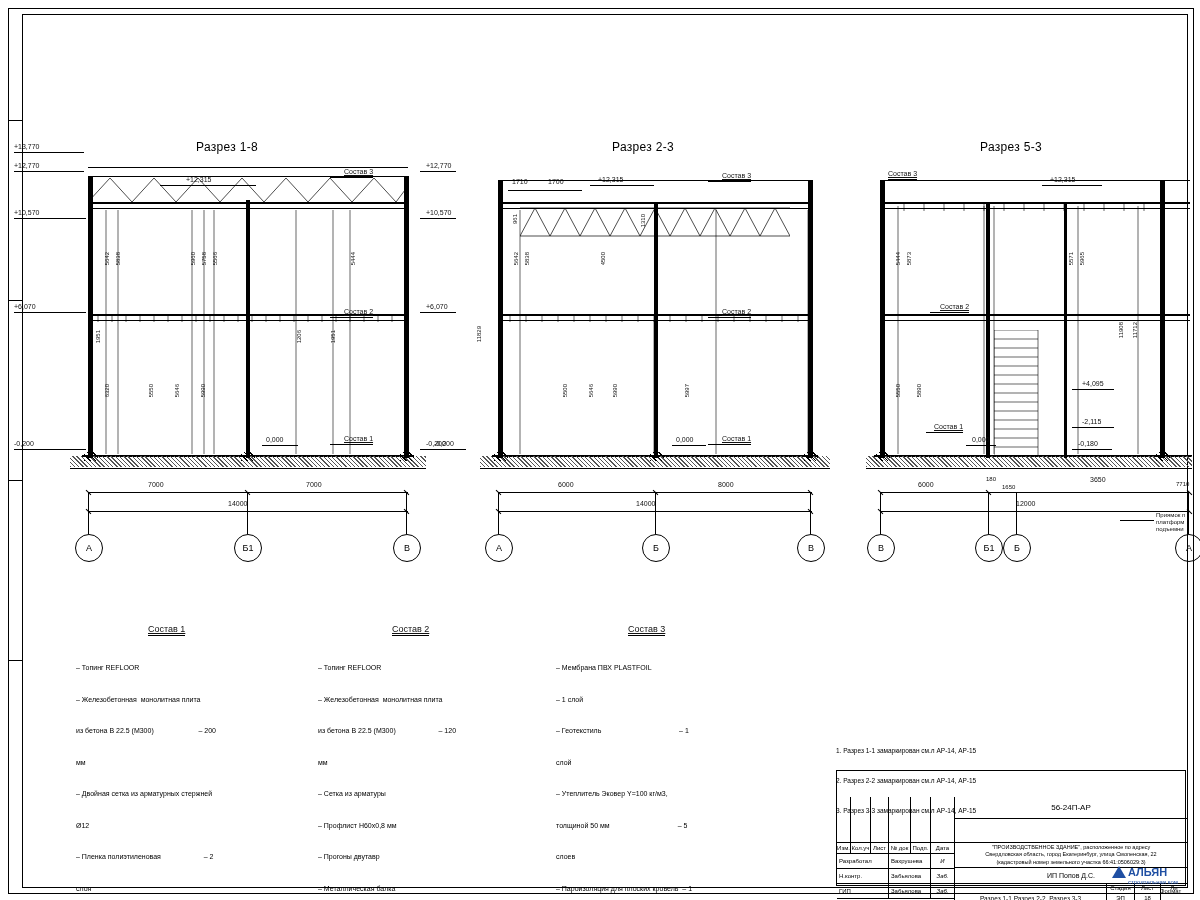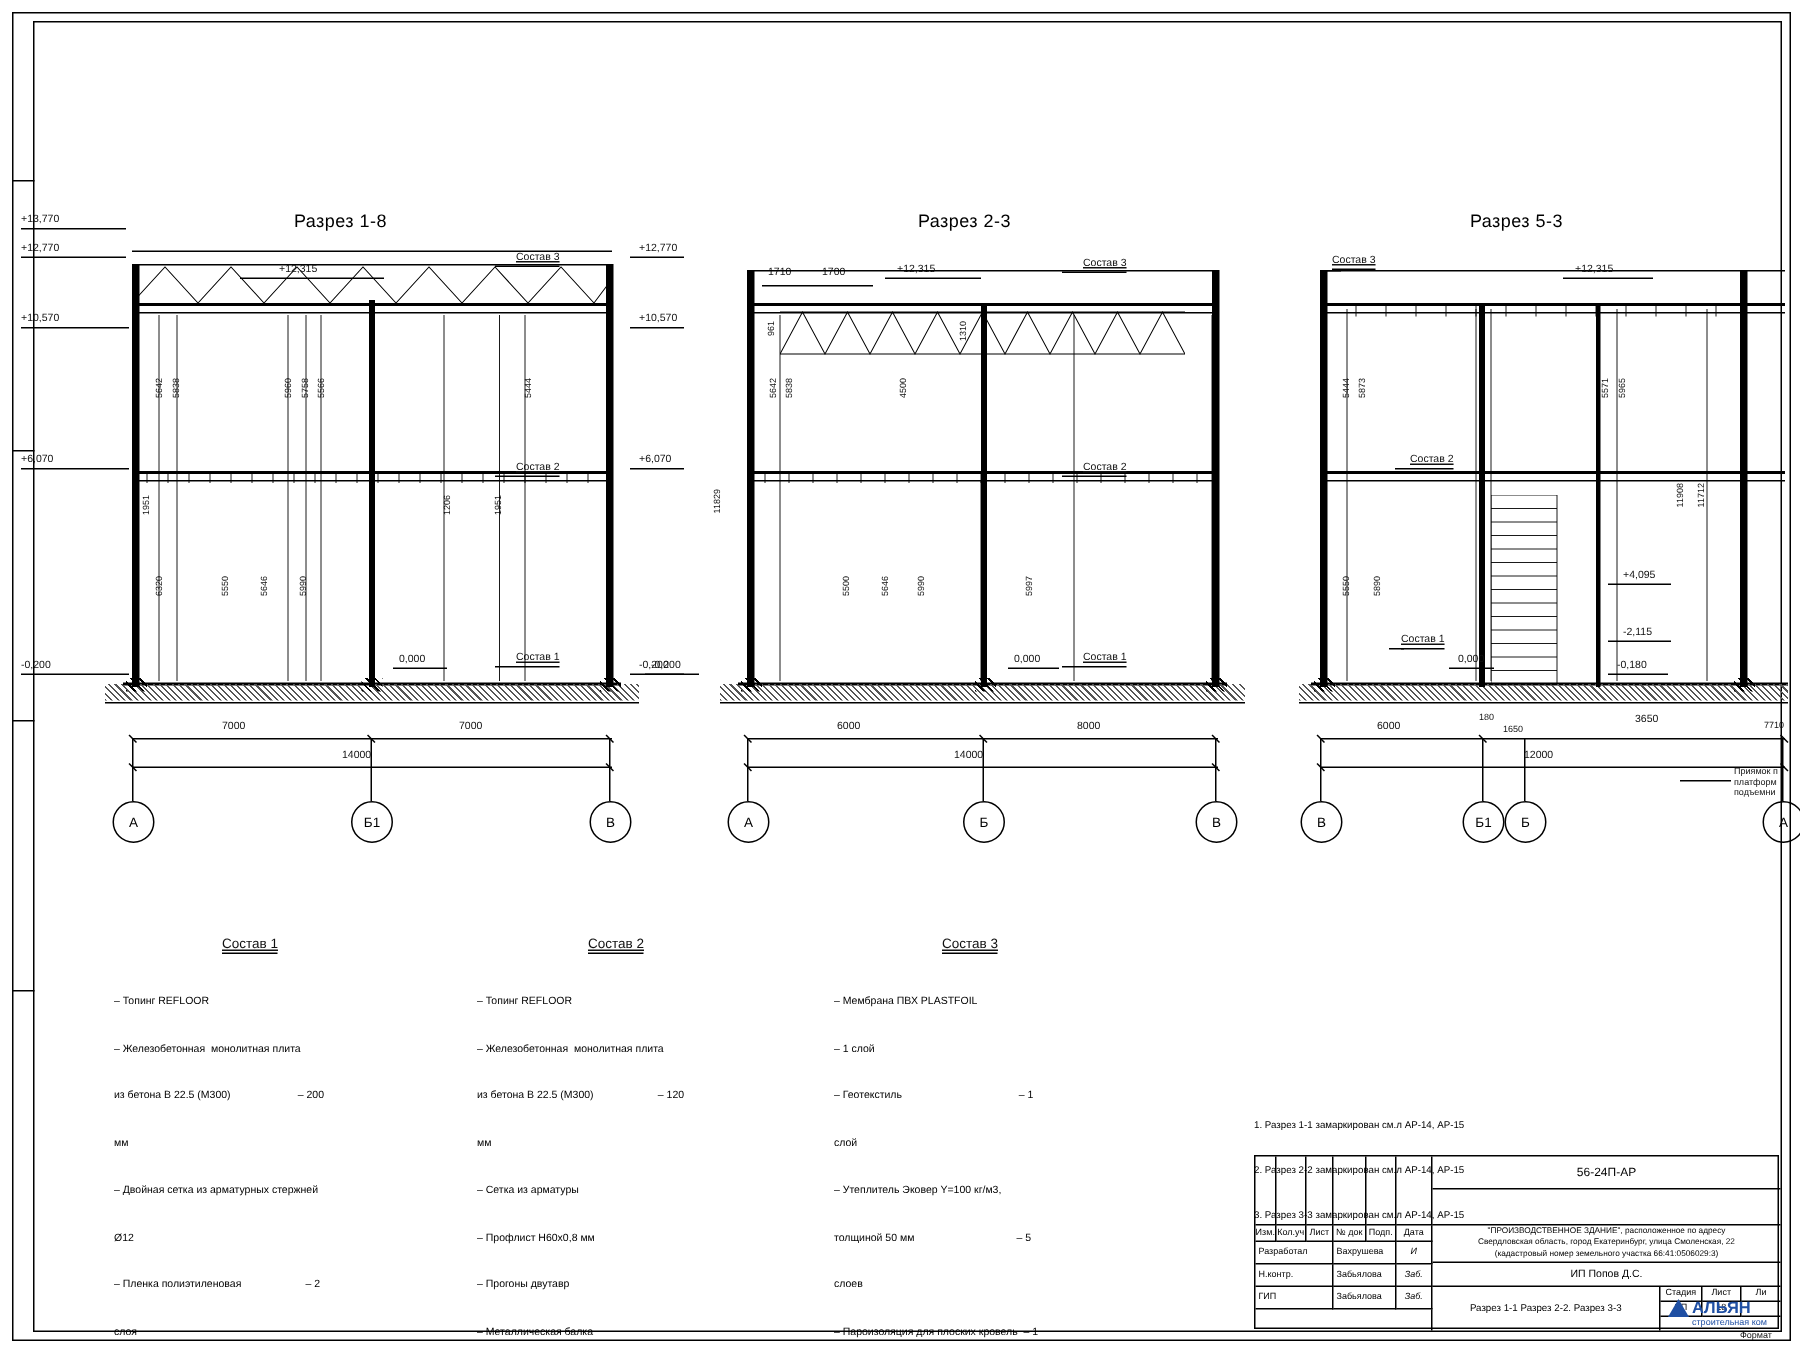--- a/index.html
+++ b/index.html
@@ -32,21 +32,21 @@
      repeating-linear-gradient(45deg,#555 0 1px,transparent 1px 3px);}
   .col{position:absolute;background:#000;}
   .circle{position:absolute;border:1px solid #000;border-radius:50%;
       display:flex;align-items:center;justify-content:center;font-size:9px;}
   .dimtick{position:absolute;width:7px;height:1px;background:#000;transform:rotate(45deg);}
 
   
   .stamp{position:absolute;border:1px solid #000;box-sizing:border-box;}
   .stamp-cell{position:absolute;box-sizing:border-box;border-right:1px solid #000;
       border-bottom:1px solid #000;font-size:6px;line-height:7px;padding:1px 2px;
-      overflow:hidden;white-space:pre;}
+      overflow:hidden;white-space:pre;margin-top:26px;}
   .stamp-cell.c{display:flex;align-items:center;justify-content:center;text-align:center;}
   .stamp-cell.l{display:flex;align-items:center;}
 
   .logo-tri{position:absolute;width:0;height:0;border-left:7px solid transparent;
      border-right:7px solid transparent;border-bottom:12px solid #1f4fa3;}
   .spec-list{position:absolute;font-size:7px;line-height:10.5px;white-space:pre;}
 </style>
 </head>
 <body>
 

